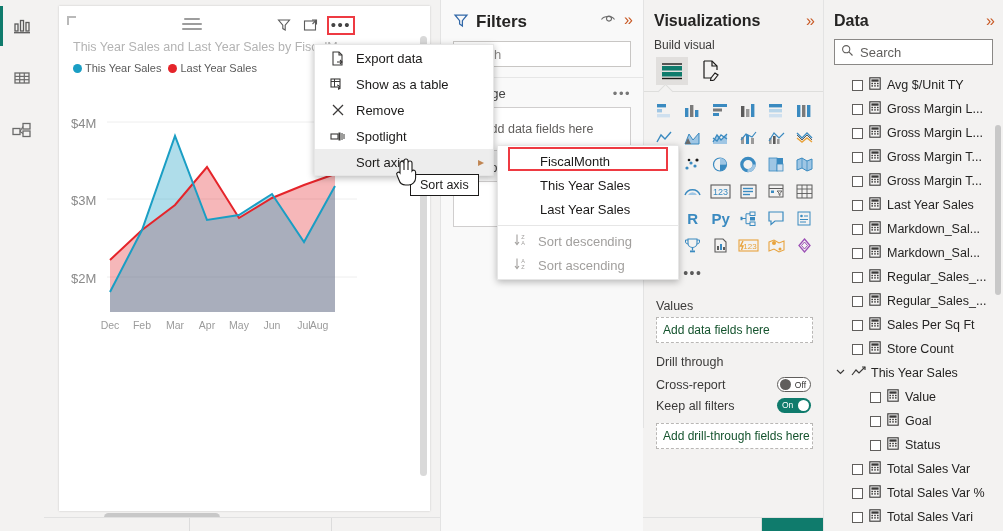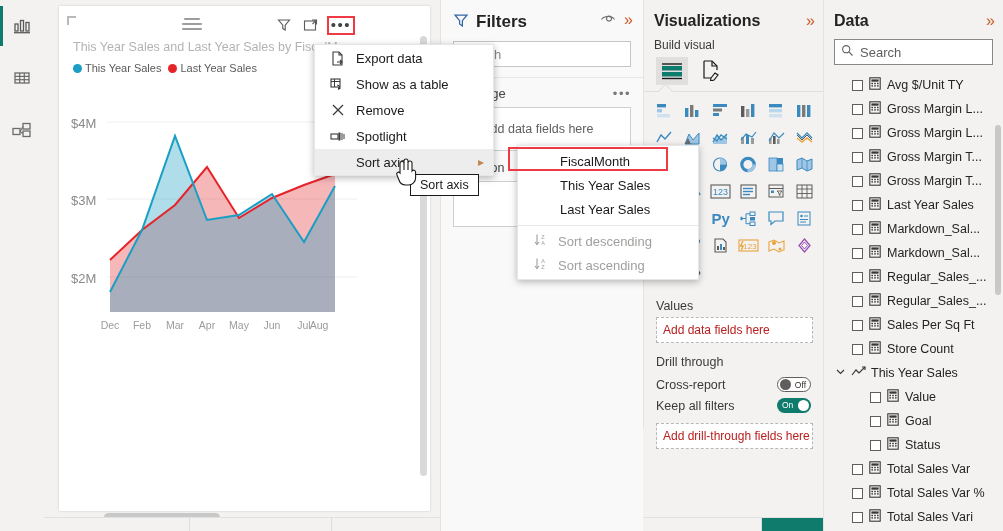--- a/index.html
+++ b/index.html
@@ -135,21 +135,21 @@
   #icon-grid {
     display:grid; grid-template-columns:repeat(6, 1fr); gap:2px;
     padding:6px 6px 0 8px;
     text-align:center;
   }
   .viz-icon { height:25px; display:flex; align-items:center; justify-content:center; }
   .viz-icon svg { display:block; }
   .sect-title { padding:8px 10px 2px 12px; font-size:12.5px; color:#3b3a39; }
   .well {
     margin:2px 10px 0 12px; height:26px; border:1px dashed #b9b7b5; background:#fff;
-    display:flex; align-items:center; padding-left:6px; font-size:12px; color:#b91c1c;
+    display:flex; align-items:center; padding-left:6px; font-size:12px; color:#14532d;
   }
   .toggle-row {
     display:flex; align-items:center; padding:6px 12px 0 12px; font-size:12.5px; color:#3b3a39;
   }
   .toggle-row .tl { flex:1; }
   .toggle { width:34px; height:15px; border-radius:9px; position:relative; }
   .toggle.off { background:#fff; border:1px solid #605e5c; }
   .toggle.on { background:#0f7b6c; }
   .toggle .knob { position:absolute; width:11px; height:11px; border-radius:50%; top:1px; }
   .toggle.off .knob { background:#605e5c; left:2px; }
@@ -188,21 +188,21 @@
   .ctx-item {
     height:26px; display:flex; align-items:center; gap:10px; padding-left:14px;
     font-size:13px; color:#1b1a19;
   }
   .ctx-item.hl { background:#ededed; }
   .ctx-item .ci { width:17px; display:flex; align-items:center; justify-content:center; color:#3b3a39; }
   .ctx-item .arrow { margin-left:auto; margin-right:9px; color:#c08552; font-size:12px; }
 
   
   #sub-menu {
-    position:absolute; left:517px; top:145px; width:182px;
+    position:absolute; left:497px; top:145px; width:182px;
     background:#fff; box-shadow:0 2px 7px rgba(0,0,0,.28); border:1px solid #e6e6e6;
     z-index:45; padding:3px 0 2px 0;
   }
   .sub-item { height:24px; display:flex; align-items:center; font-size:13px; color:#1b1a19; padding-left:42px; }
   .sub-item.disabled { color:#a19f9d; padding-left:16px; gap:8px; }
   .sub-sep { border-top:1px solid #e6e6e6; margin:4px 0 3px 0; }
   #sub-highlight {
     position:absolute; left:508px; top:147px; width:160px; height:24px;
     border:2.5px solid #ee3a42; z-index:46; pointer-events:none;
   }

